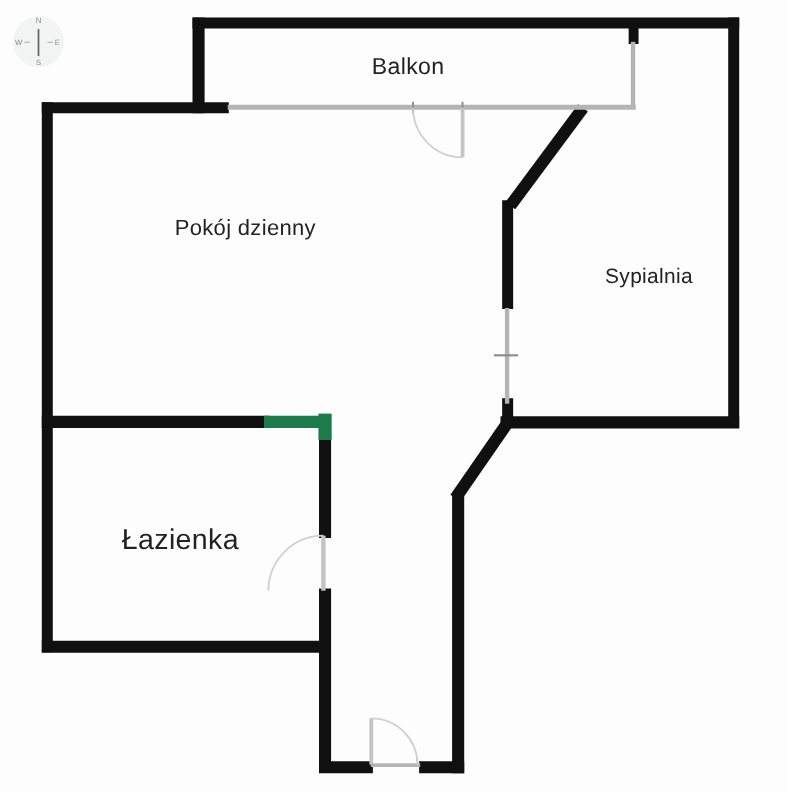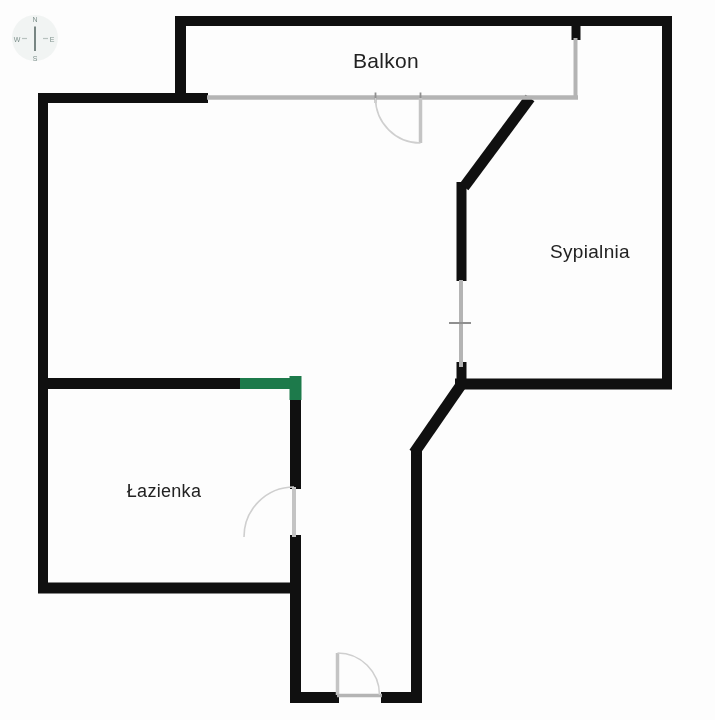--- a/index.html
+++ b/index.html
@@ -30,24 +30,24 @@
   .needle      { stroke: #5a6a66; }
   .compass-dash{ stroke: #b7c1be; }
 
   .room-label {
     position: absolute;
     transform: translate(-50%, -50%);
     color: #222222;
     white-space: nowrap;
     letter-spacing: 0.3px;
   }
-  .lbl-balkon    { left: 386px; top: 61px;  font-size: 21px; }
+  .lbl-balkon    { left: 371px; top: 61px;  font-size: 21px; }
   .lbl-pokoj     { left: 223px; top: 208px; font-size: 20px; }
   .lbl-sypialnia { left: 590px; top: 252px; font-size: 19px; }
-  .lbl-lazienka  { left: 164px; top: 491px; font-size: 18px; }
+  .lbl-lazienka  { left: 164px; top: 491px; font-size: 26px; }
 
   .compass-letter {
     position: absolute;
     transform: translate(-50%, -50%);
     font-size: 7px;
     color: #7f918d;
   }
   .c-n { left: 35px; top: 19px; }
   .c-s { left: 35px; top: 58px; }
   .c-w { left: 17px; top: 39px; }
@@ -104,16 +104,17 @@
     <line class="compass-dash" x1="22" y1="38.5" x2="27" y2="38.5" stroke-width="1.2"></line>
     <line class="compass-dash" x1="43" y1="38.5" x2="48" y2="38.5" stroke-width="1.2"></line>
   </svg>
 
   <span class="compass-letter c-n">N</span>
   <span class="compass-letter c-s">S</span>
   <span class="compass-letter c-w">W</span>
   <span class="compass-letter c-e">E</span>
 
   <div class="room-label lbl-balkon">Balkon</div>
+  <div class="room-label lbl-pokoj">Pokój dzienny</div>
   <div class="room-label lbl-sypialnia">Sypialnia</div>
   <div class="room-label lbl-lazienka">Łazienka</div>
 
 </div>
 
 </body></html>

